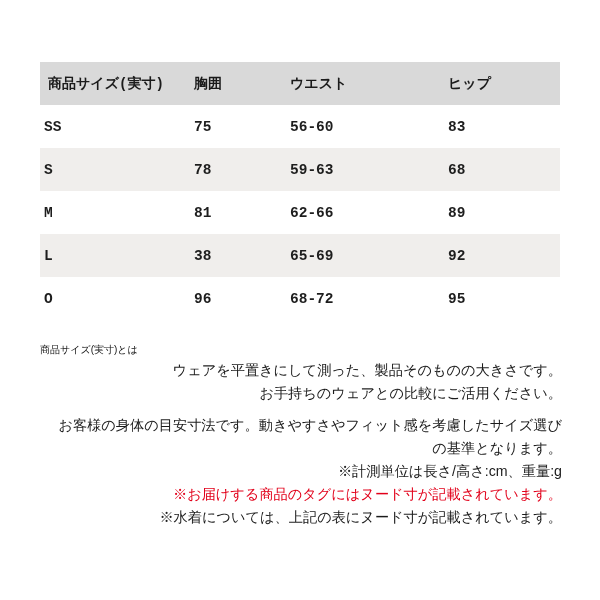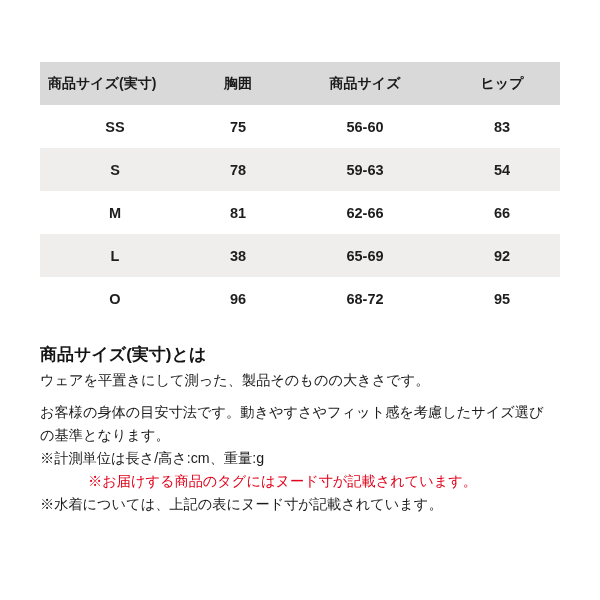--- a/index.html
+++ b/index.html
@@ -18,24 +18,25 @@
     position: relative;
     width: 600px;
     height: 600px;
     box-sizing: border-box;
     padding: 62px 40px 0 40px;
   }
   table.size-table {
     width: 520px;
     border-collapse: collapse;
     table-layout: fixed;
+    font-family: Liberation Mono, monospace;
   }
   table.size-table th,
   table.size-table td {
-    text-align: center;
+    text-align: left;
     font-size: 14.5px;
     font-weight: bold;
     color: #1d1d1d;
     height: 43px;
     padding: 0 4px;
     border: none;
   }
   table.size-table thead th {
     background: #d9d9d9;
     color: #1b1b1b;
@@ -59,31 +60,32 @@
   col.c0 { width: 150px; }
   col.c1 { width: 96px; }
   col.c2 { width: 158px; }
   col.c3 { width: 116px; }
 
   .notes {
     margin-top: 22px;
     width: 522px;
   }
   .note-head {
-    font-size: 17px;
-    font-weight: bold;
+    font-size: 10px;
+    font-weight: normal;
     color: #141414;
     line-height: 1.55;
     margin: 0 0 1px 0;
   }
   .note-line {
     font-size: 14.2px;
     line-height: 1.62;
     color: #1b1b1b;
     margin: 0;
+    text-align: right;
   }
   .note-block {
     margin-bottom: 9px;
   }
   .note-block:last-child {
     margin-bottom: 0;
   }
   .note-red {
     color: #e2001a;
     margin-left: 48px;
@@ -98,42 +100,42 @@
     <colgroup>
       <col class="c0">
         <col class="c1">
         <col class="c2">
         <col class="c3">
     </colgroup>
     <thead>
       <tr>
         <th class="col-label">商品サイズ(実寸)</th>
         <th>胸囲</th>
-        <th>商品サイズ</th>
+        <th>ウエスト</th>
         <th>ヒップ</th>
       </tr>
     </thead>
     <tbody>
       <tr class="row-odd">
         <td class="cell-label">SS</td>
         <td>75</td>
         <td>56-60</td>
         <td>83</td>
       </tr>
       <tr class="row-even">
         <td class="cell-label">S</td>
         <td>78</td>
         <td>59-63</td>
-        <td>54</td>
+        <td>68</td>
       </tr>
       <tr class="row-odd">
         <td class="cell-label">M</td>
         <td>81</td>
         <td>62-66</td>
-        <td>66</td>
+        <td>89</td>
       </tr>
       <tr class="row-even">
         <td class="cell-label">L</td>
         <td>38</td>
         <td>65-69</td>
         <td>92</td>
       </tr>
       <tr class="row-odd">
         <td class="cell-label">O</td>
         <td>96</td>
@@ -141,20 +143,21 @@
         <td>95</td>
       </tr>
     </tbody>
   </table>
 
   <div class="notes">
 
     <div class="note-block">
       <p class="note-head">商品サイズ(実寸)とは</p>
       <p class="note-line">ウェアを平置きにして測った、製品そのものの大きさです。</p>
+      <p class="note-line">お手持ちのウェアとの比較にご活用ください。</p>
     </div>
 
     <div class="note-block">
       <p class="note-line">お客様の身体の目安寸法です。動きやすさやフィット感を考慮したサイズ選び</p>
       <p class="note-line">の基準となります。</p>
       <p class="note-line">※計測単位は長さ/高さ:cm、重量:g</p>
       <p class="note-line note-red">※お届けする商品のタグにはヌード寸が記載されています。</p>
       <p class="note-line">※水着については、上記の表にヌード寸が記載されています。</p>
     </div>
 

